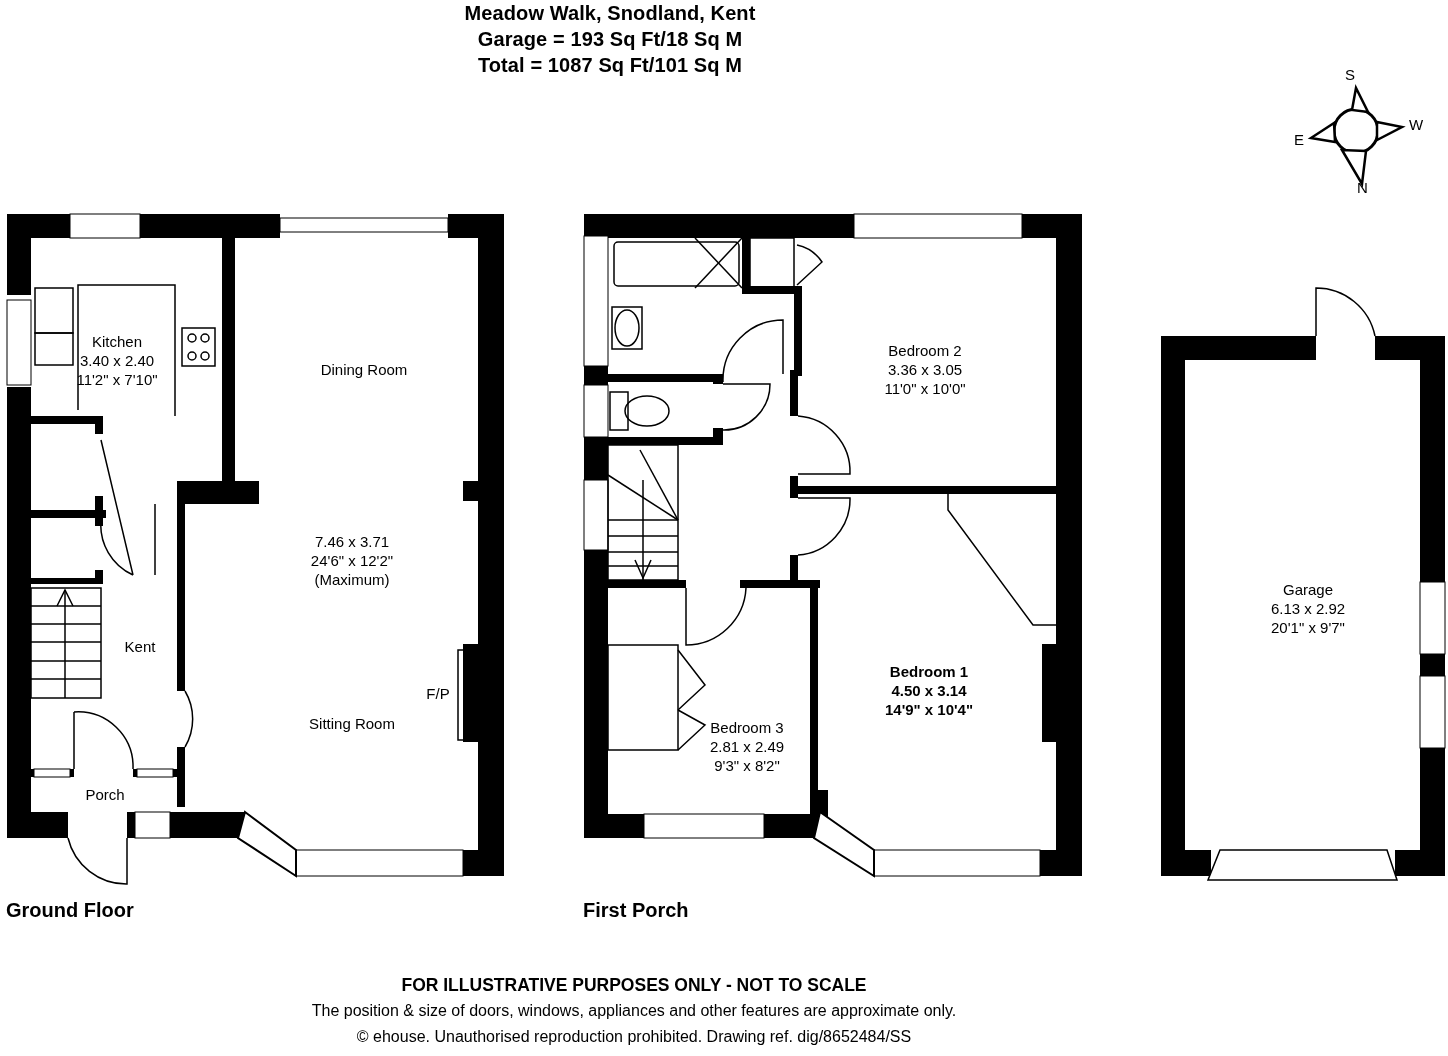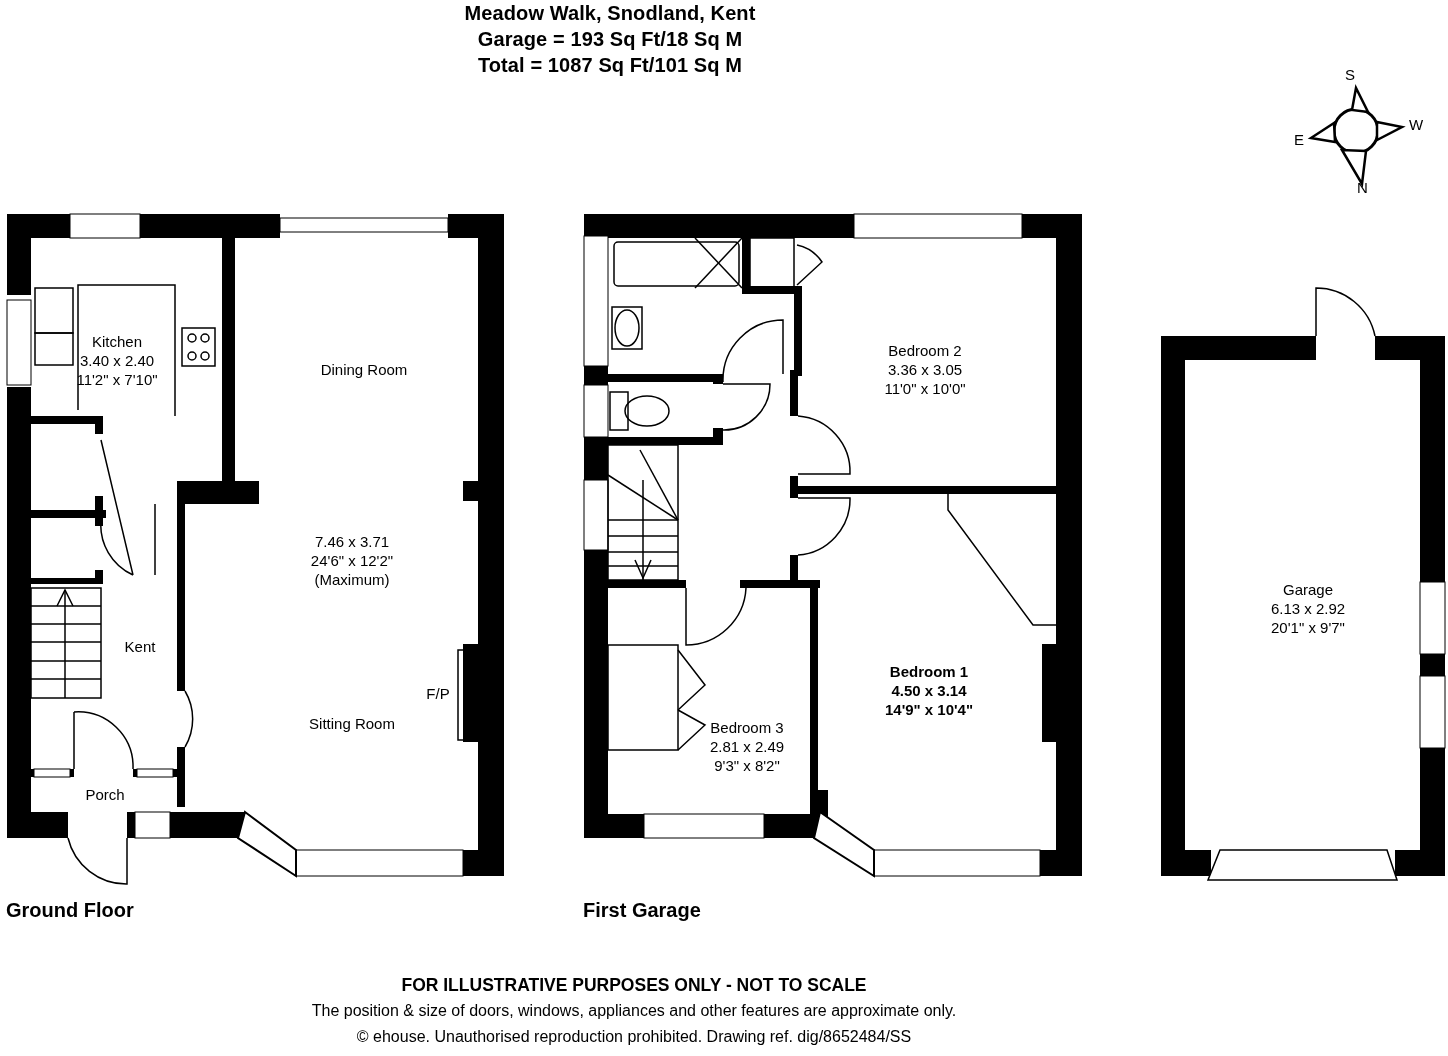--- a/index.html
+++ b/index.html
@@ -255,19 +255,19 @@
   <div>9'3" x 8'2"</div>
 </div>
 
 <div class="room-text" style="left:1308px;top:580px;">
   <div>Garage</div>
   <div>6.13 x 2.92</div>
   <div>20'1" x 9'7"</div>
 </div>
 
 <div class="floor-label" style="left:6px;top:899px;">Ground Floor</div>
-<div class="floor-label" style="left:583px;top:899px;">First Garage</div>
+<div class="floor-label" style="left:583px;top:899px;">First Porch</div>
 
 <div class="footer">
   <div class="f1">FOR ILLUSTRATIVE PURPOSES ONLY - NOT TO SCALE</div>
   <div class="f2">The position &amp; size of doors, windows, appliances and other features are approximate only.</div>
   <div class="f2">© ehouse. Unauthorised reproduction prohibited. Drawing ref. dig/8652484/SS</div>
 </div>
 
 </body></html>

